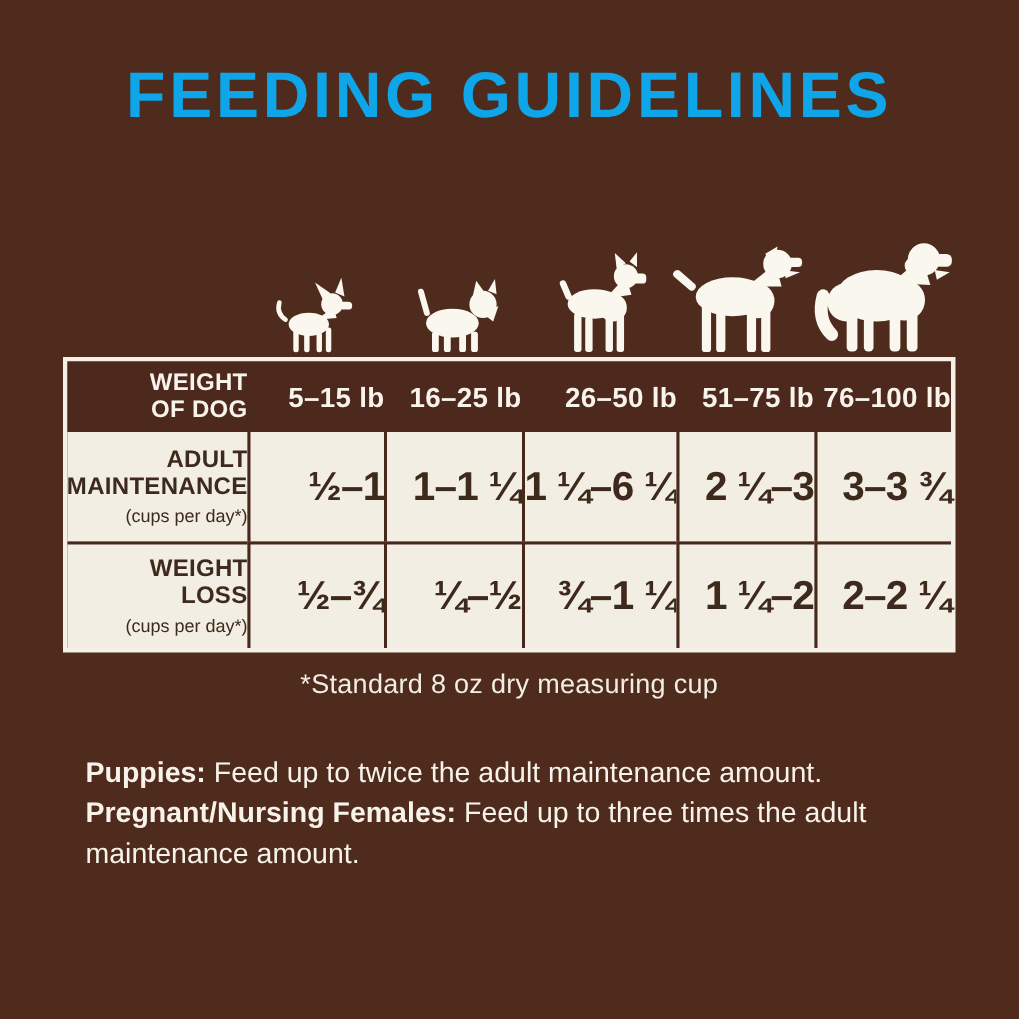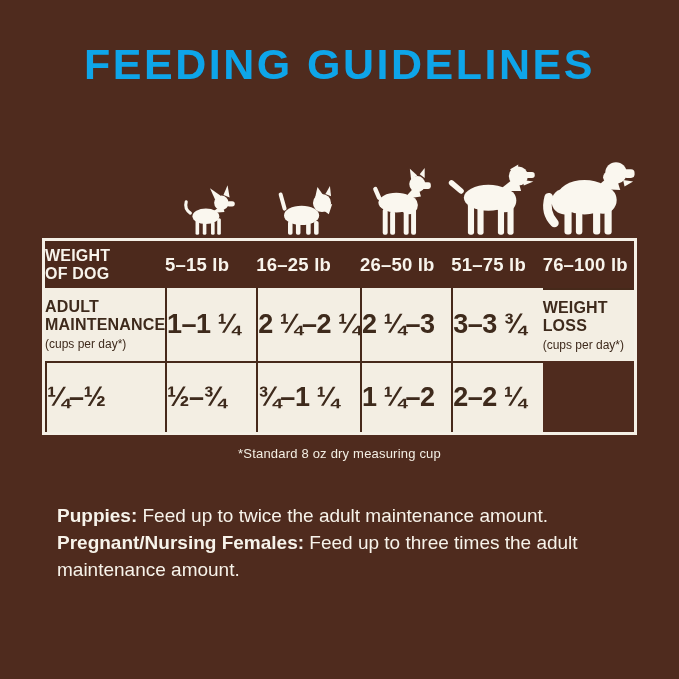--- a/index.html
+++ b/index.html
@@ -27,34 +27,34 @@
   .dogstroke{stroke:#faf7ef;fill:none;stroke-linecap:round;}
   
   .tbl{
     position:absolute;left:42px;top:238px;width:595px;
     box-sizing:border-box;border:3px solid #f5f0e6;
     display:grid;
     grid-template-columns:120px repeat(5,1fr);
     grid-template-rows:47px 73px 71px;
     background:#4f2b1e;
   }
-  .cell{display:flex;flex-direction:column;justify-content:center;align-items:flex-start;text-align:center;box-sizing:border-box;}
+  .cell{display:flex;flex-direction:column;justify-content:center;align-items:flex-end;text-align:center;box-sizing:border-box;}
   .hcell{background:#4c291c;color:#f8f4ec;}
   .hcell .hl{font-weight:bold;font-size:16px;line-height:1.12;letter-spacing:.2px;}
   .hcell .hw{font-weight:bold;font-size:18.5px;letter-spacing:.2px;}
   .bcell{background:#f3eee3;color:#3e2a1c;}
   .vline{border-left:2px solid #46291a;}
   .hline{border-top:2px solid #46291a;}
   .rl{font-weight:bold;font-size:16px;line-height:1.15;letter-spacing:.2px;}
   .rnote{font-size:12px;line-height:1.2;margin-top:2px;font-weight:normal;}
   .val{font-size:27px;font-weight:bold;letter-spacing:-.5px;white-space:nowrap;}
   
   .footnote{
     position:absolute;top:446px;left:0;width:100%;
-    text-align:center;color:#f3eee3;font-size:13px;letter-spacing:.2px;
+    text-align:center;color:#f3eee3;font-size:18px;letter-spacing:.2px;
   }
   .notes{
     position:absolute;top:503px;left:50%;transform:translateX(-50%);
     width:565px;color:#f7f3ea;
     font-size:19px;line-height:1.42;
   }
   .notes b{font-weight:bold;}
 </style>
 </head>
 <body>
@@ -175,42 +175,45 @@
     <div class="cell hcell">
         <div class="hw">76–100 lb</div>
       </div>
 
     <div class="cell bcell">
       <div class="rl">ADULT</div>
       <div class="rl">MAINTENANCE</div>
       <div class="rnote">(cups per day*)</div>
     </div>
     <div class="cell bcell vline">
+        <div class="val">½–1</div>
+      </div>
+    <div class="cell bcell vline">
         <div class="val">1–1 ¼</div>
       </div>
     <div class="cell bcell vline">
-        <div class="val">2 ¼–2 ¼</div>
+        <div class="val">1 ¼–6 ¼</div>
       </div>
     <div class="cell bcell vline">
         <div class="val">2 ¼–3</div>
       </div>
     <div class="cell bcell vline">
         <div class="val">3–3 ¾</div>
       </div>
 
     <div class="cell bcell hline">
       <div class="rl">WEIGHT</div>
       <div class="rl">LOSS</div>
       <div class="rnote">(cups per day*)</div>
     </div>
     <div class="cell bcell vline hline">
+        <div class="val">½–¾</div>
+      </div>
+    <div class="cell bcell vline hline">
         <div class="val">¼–½</div>
-      </div>
-    <div class="cell bcell vline hline">
-        <div class="val">½–¾</div>
       </div>
     <div class="cell bcell vline hline">
         <div class="val">¾–1 ¼</div>
       </div>
     <div class="cell bcell vline hline">
         <div class="val">1 ¼–2</div>
       </div>
     <div class="cell bcell vline hline">
         <div class="val">2–2 ¼</div>
       </div>

